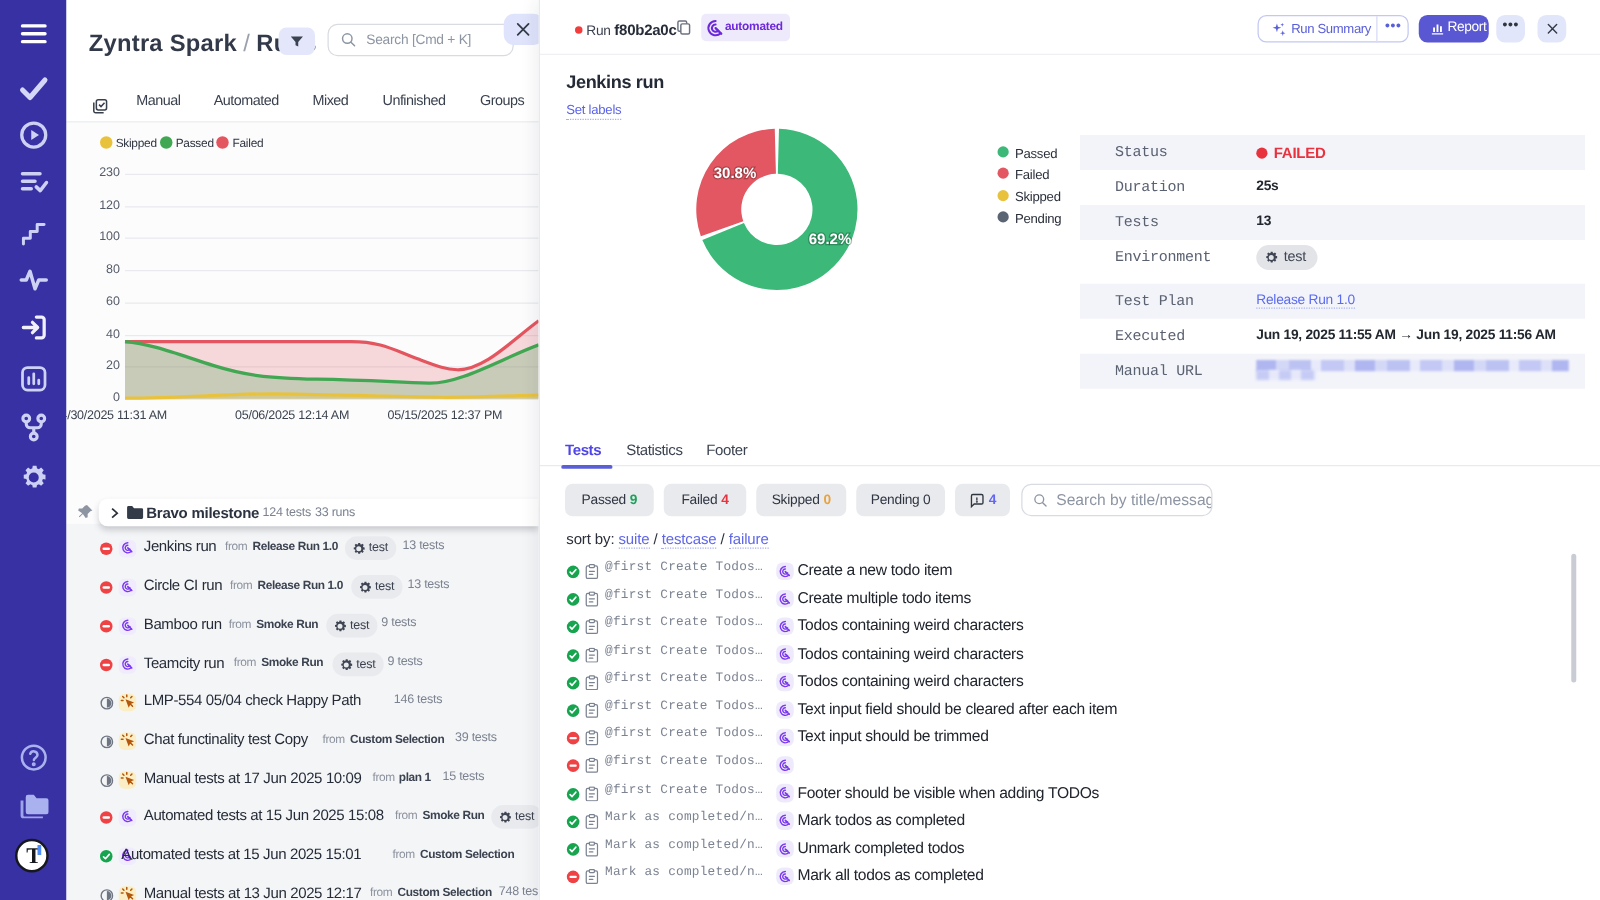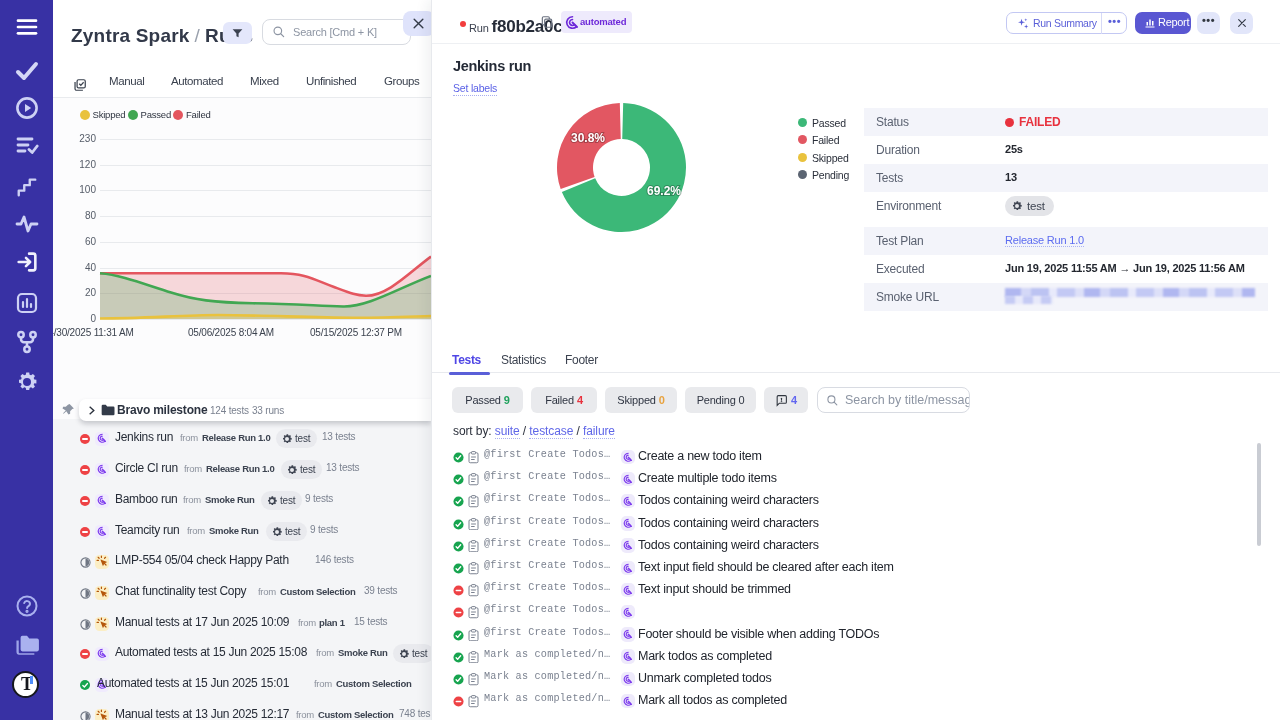--- a/index.html
+++ b/index.html
@@ -50,21 +50,21 @@
 #dtop { position:absolute; left:0; top:0; width:100%; height:44px; border-bottom:1px solid #eef0f3; }
 .reddot { width:6px; height:6px; border-radius:50%; background:#f23d3d; }
 .autochip { position:absolute; left:129px; top:11px; height:22px; background:#eeeafc; border-radius:4px; color:#6d28d9; font-size:9.5px; letter-spacing:-.2px; font-weight:bold; line-height:22px; padding:0 6px 0 19px; }
 .btn { position:absolute; top:11.5px; height:22px; border-radius:7px; font-size:13px; }
 .title { position:absolute; left:21px; top:58px; font-size:14.5px; letter-spacing:-.3px; font-weight:bold; color:#242a36; }
 .setlabels { position:absolute; left:21px; top:82px; font-size:10.5px; letter-spacing:-.2px; color:#5a61e6; border-bottom:1px dotted #a9aef0; padding-bottom:1px; }
 
 
 .drow { position:absolute; left:432px; overflow:visible; width:404px; height:28px; font-size:12px; letter-spacing:-.2px; }
 .drow.alt { background:#f3f4fa; }
-.dlab { position:absolute; left:12px; top:7px; color:#5a6170; }
+.dlab { position:absolute; left:28px; top:7px; color:#5a6170;font-family:Liberation Mono, monospace; }
 .dval { position:absolute; left:141px; top:7px; white-space:nowrap; color:#23272f; font-weight:bold; font-size:11px; }
 
 
 .dtab { position:absolute; top:353px; font-size:12px; letter-spacing:-.3px; font-weight:500; color:#3c4350; }
 .chip { position:absolute; top:387px; white-space:nowrap; height:26px; background:#e9eaed; border-radius:6px; font-size:11px; letter-spacing:-.2px; font-weight:500; color:#2f3542; display:inline-flex; align-items:center; justify-content:center; gap:3px; }
 .sortby { position:absolute; left:21px; top:424px; font-size:12px; letter-spacing:-.1px; color:#2a2f3a; }
 .slink { color:#5f66e8; border-bottom:1px dotted #a9aef0;text-align:center; }
 
 
 .trow { position:absolute; left:0; width:100%; height:22.2px; }
@@ -133,21 +133,21 @@
             <line x1="47" y1="220.5" x2="378" y2="220.5"></line>
         </g>
         <path d="M47 174.3 L228 174.3 C 252 174.3, 262 181, 281 188 C 297 194, 303 196.5, 313 196.8 C 335 197, 358 172, 378 157.6 L378 220 L47 220 Z" fill="rgba(228,86,95,.22)"></path>
         <path d="M47 174.3 C 68 176, 88 184, 118 193.5 C 142 201, 160 203.5, 200 204.3 C 240 205, 260 206.5, 290 207.5 C 315 208.2, 348 188, 378 176.9 L378 220 L47 220 Z" fill="rgba(65,167,82,.25)"></path>
         <path d="M47 219.5 C 90 219.5, 130 216, 165 216 C 200 216, 260 218.5, 300 218.8 C 330 219, 360 217.5, 378 217 L378 220 L47 220 Z" fill="rgba(233,194,61,.3)"></path>
         <path d="M47 174.3 L228 174.3 C 252 174.3, 262 181, 281 188 C 297 194, 303 196.5, 313 196.8 C 335 197, 358 172, 378 157.6" fill="none" stroke="#e4565f" stroke-width="2.6"></path>
         <path d="M47 174.3 C 68 176, 88 184, 118 193.5 C 142 201, 160 203.5, 200 204.3 C 240 205, 260 206.5, 290 207.5 C 315 208.2, 348 188, 378 176.9" fill="none" stroke="#41a752" stroke-width="2.6"></path>
         <path d="M47 219.5 C 90 219.5, 130 216, 165 216 C 200 216, 260 218.5, 300 218.8 C 330 219, 360 217.5, 378 217" fill="none" stroke="#e9c23d" stroke-width="2.6"></path>
       </svg>
       <div class="xlab" style="left:-10px">04/30/2025 11:31 AM</div>
-      <div class="xlab" style="left:135px">05/06/2025 8:04 AM</div>
+      <div class="xlab" style="left:135px">05/06/2025 12:14 AM</div>
       <div class="xlab" style="left:257px">05/15/2025 12:37 PM</div>
     </div>
 
     <div id="rlist">
       <div id="rlistbg"></div>
       <svg class="abs" style="left:9px;top:57px" width="13" height="15" viewBox="0 0 24 24" fill="#8d95a3">
           <path d="M14 2l8 8-3 1-4 4 0 5-3 1-4-6-5 5-1-1 5-5-6-4 1-3 5 0 4-4z"></path>
         </svg>
       <div class="bravo">
         <svg class="abs" style="left:7px;top:5.5px" width="11" height="11" viewBox="0 0 24 24" fill="none" stroke="#2b313d" stroke-width="3">
@@ -342,21 +342,21 @@
         <span class="rfrom abs" style="left:243px;top:9px">from</span>
           <span class="rplan abs" style="left:265px;top:9px">Custom Selection</span>
         <span class="rcount abs" style="left:346px;top:8px">748 tes</span>
       </div>
     </div>
   </div>
 
   <div id="drawer">
     <div id="dtop">
       <div class="reddot abs" style="left:28px;top:21px"></div>
-      <span class="abs" style="left:37px;top:17px;font-size:11px;letter-spacing:-.2px;color:#3c4250">Run <b style="color:#262c38;font-size:17px">f80b2a0c</b></span>
+      <span class="abs" style="left:37px;top:17px;font-size:11px;letter-spacing:-.2px;color:#3c4250">Run <b style="color:#262c38;font-size:12px">f80b2a0c</b></span>
       <svg class="abs" style="left:108px;top:15px" width="14" height="14" viewBox="0 0 24 24" fill="none" stroke="#6b7280" stroke-width="2">
           <rect x="8" y="7" width="12" height="14" rx="2"></rect>
           <path d="M16 7V5a2 2 0 0 0-2-2H6a2 2 0 0 0-2 2v10a2 2 0 0 0 2 2h2"></path>
         </svg>
       <div class="autochip">automated<span class="abs" style="left:4px;top:3.5px">
             <svg width="15" height="15" viewBox="0 0 24 24" fill="none" stroke="#6d28d9" stroke-width="2.6">
               <path d="M12 2.8a9.2 9.2 0 1 0 6.5 15.7" stroke-linecap="round"></path>
               <path d="M12 7.3a4.7 4.7 0 1 0 3.3 8" stroke-linecap="round"></path>
               <path d="M12 12l7.2 7.2" stroke-width="3" stroke-linecap="round"></path>
             </svg>
@@ -426,21 +426,21 @@
     </div>
     <div class="drow alt" style="top:227px">
         <span class="dlab">Test Plan</span>
         <span class="abs" style="left:141px;top:7px;color:#5b6bf0;border-bottom:1px dotted #aab3f5;font-size:11px">Release Run 1.0</span>
       </div>
     <div class="drow" style="top:255px">
         <span class="dlab">Executed</span>
         <span class="dval">Jun 19, 2025 11:55 AM → Jun 19, 2025 11:56 AM</span>
       </div>
     <div class="drow alt" style="top:283px">
-        <span class="dlab">Smoke URL</span>
+        <span class="dlab">Manual URL</span>
       <div class="abs" style="left:141px;top:5px;width:250px;height:9px;background:repeating-linear-gradient(90deg,#b0b7f0 0 16px,#d4d8f7 16px 26px,#bcc3f2 26px 44px,#e8eafb 44px 52px,#c3c9f4 52px 70px,#dde0f8 70px 79px);filter:blur(.8px)"></div>
       <div class="abs" style="left:141px;top:13px;width:48px;height:8px;background:repeating-linear-gradient(90deg,#c5cbf4 0 10px,#e7e9fa 10px 18px);filter:blur(1.2px)"></div>
     </div>
 
     <div class="dtab" style="left:20px;color:#4f46e5;font-weight:bold">Tests</div>
     <div class="dtab" style="left:69px">Statistics</div>
     <div class="dtab" style="left:133px">Footer</div>
     <div class="abs" style="left:0;top:372px;width:849px;height:1px;background:#e8eaee"></div>
     <div class="abs" style="left:17px;top:371.5px;width:41px;height:3px;background:#5a5fd8;border-radius:2px"></div>
 

